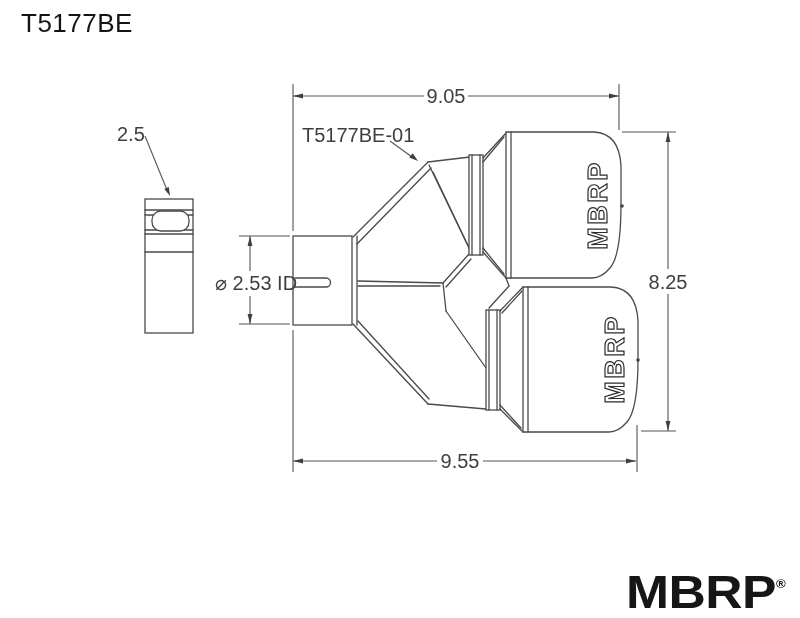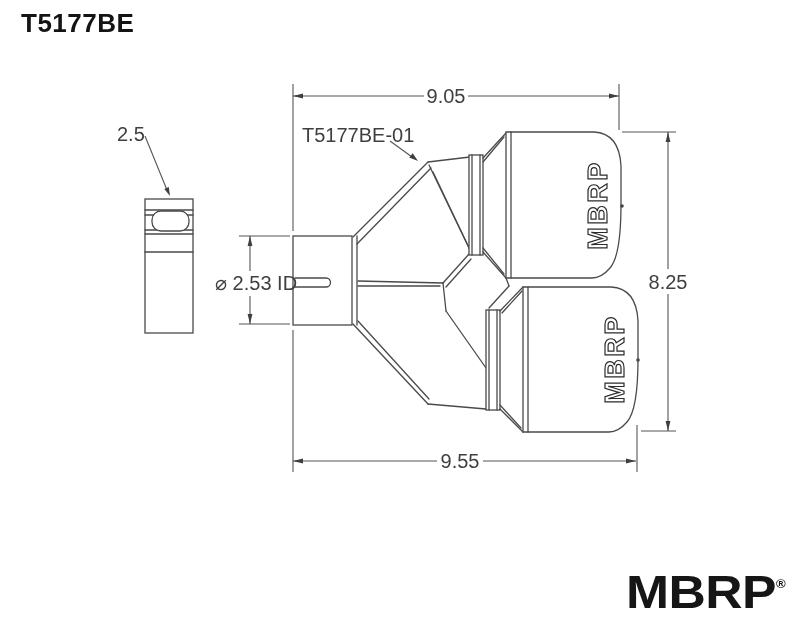--- a/index.html
+++ b/index.html
@@ -2,21 +2,21 @@
 <html><head>
 <meta charset="utf-8">
 <style>
   html,body{margin:0;padding:0;}
   body{
     width:800px;height:618px;position:relative;background:#ffffff;
     font-family:"Liberation Sans","DejaVu Sans",sans-serif;overflow:hidden;
   }
   .page-title{
     position:absolute;left:21px;top:8px;
-    font-size:26px;font-weight:bold;color:#141414;letter-spacing:0.5px;
+    font-size:26px;font-weight:normal;color:#141414;letter-spacing:0.5px;
   }
   .drawing-svg{position:absolute;left:0;top:0;}
   .part-line{stroke:#4a4a4a;stroke-width:1.3;fill:none;stroke-linecap:round;}
   .part-fill{stroke:#4a4a4a;stroke-width:1.3;fill:#ffffff;}
   .dim-line{stroke:#555555;stroke-width:1.1;fill:none;}
   .dim-arrow{fill:#3f3f3f;stroke:none;}
   .dim-text{font-size:20px;fill:#3f3f3f;font-family:"Liberation Sans","DejaVu Sans",sans-serif;}
   .tip-brand{
     font-size:27px;font-weight:bold;letter-spacing:2.5px;
     fill:#ffffff;stroke:#2b2b2b;stroke-width:1.2;

